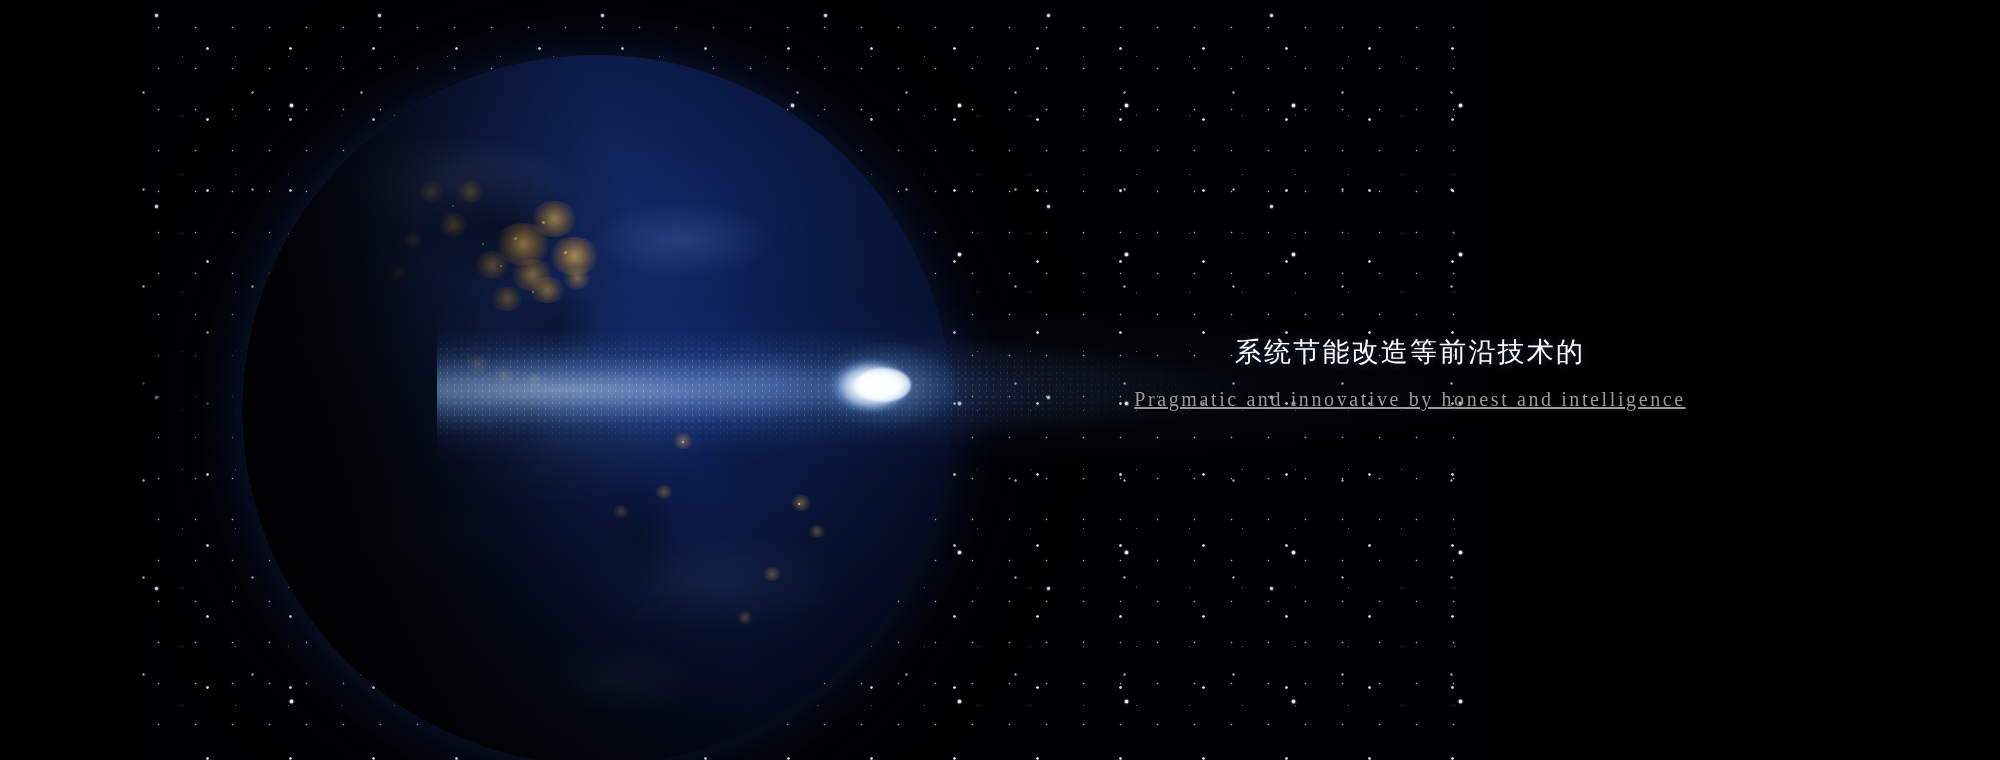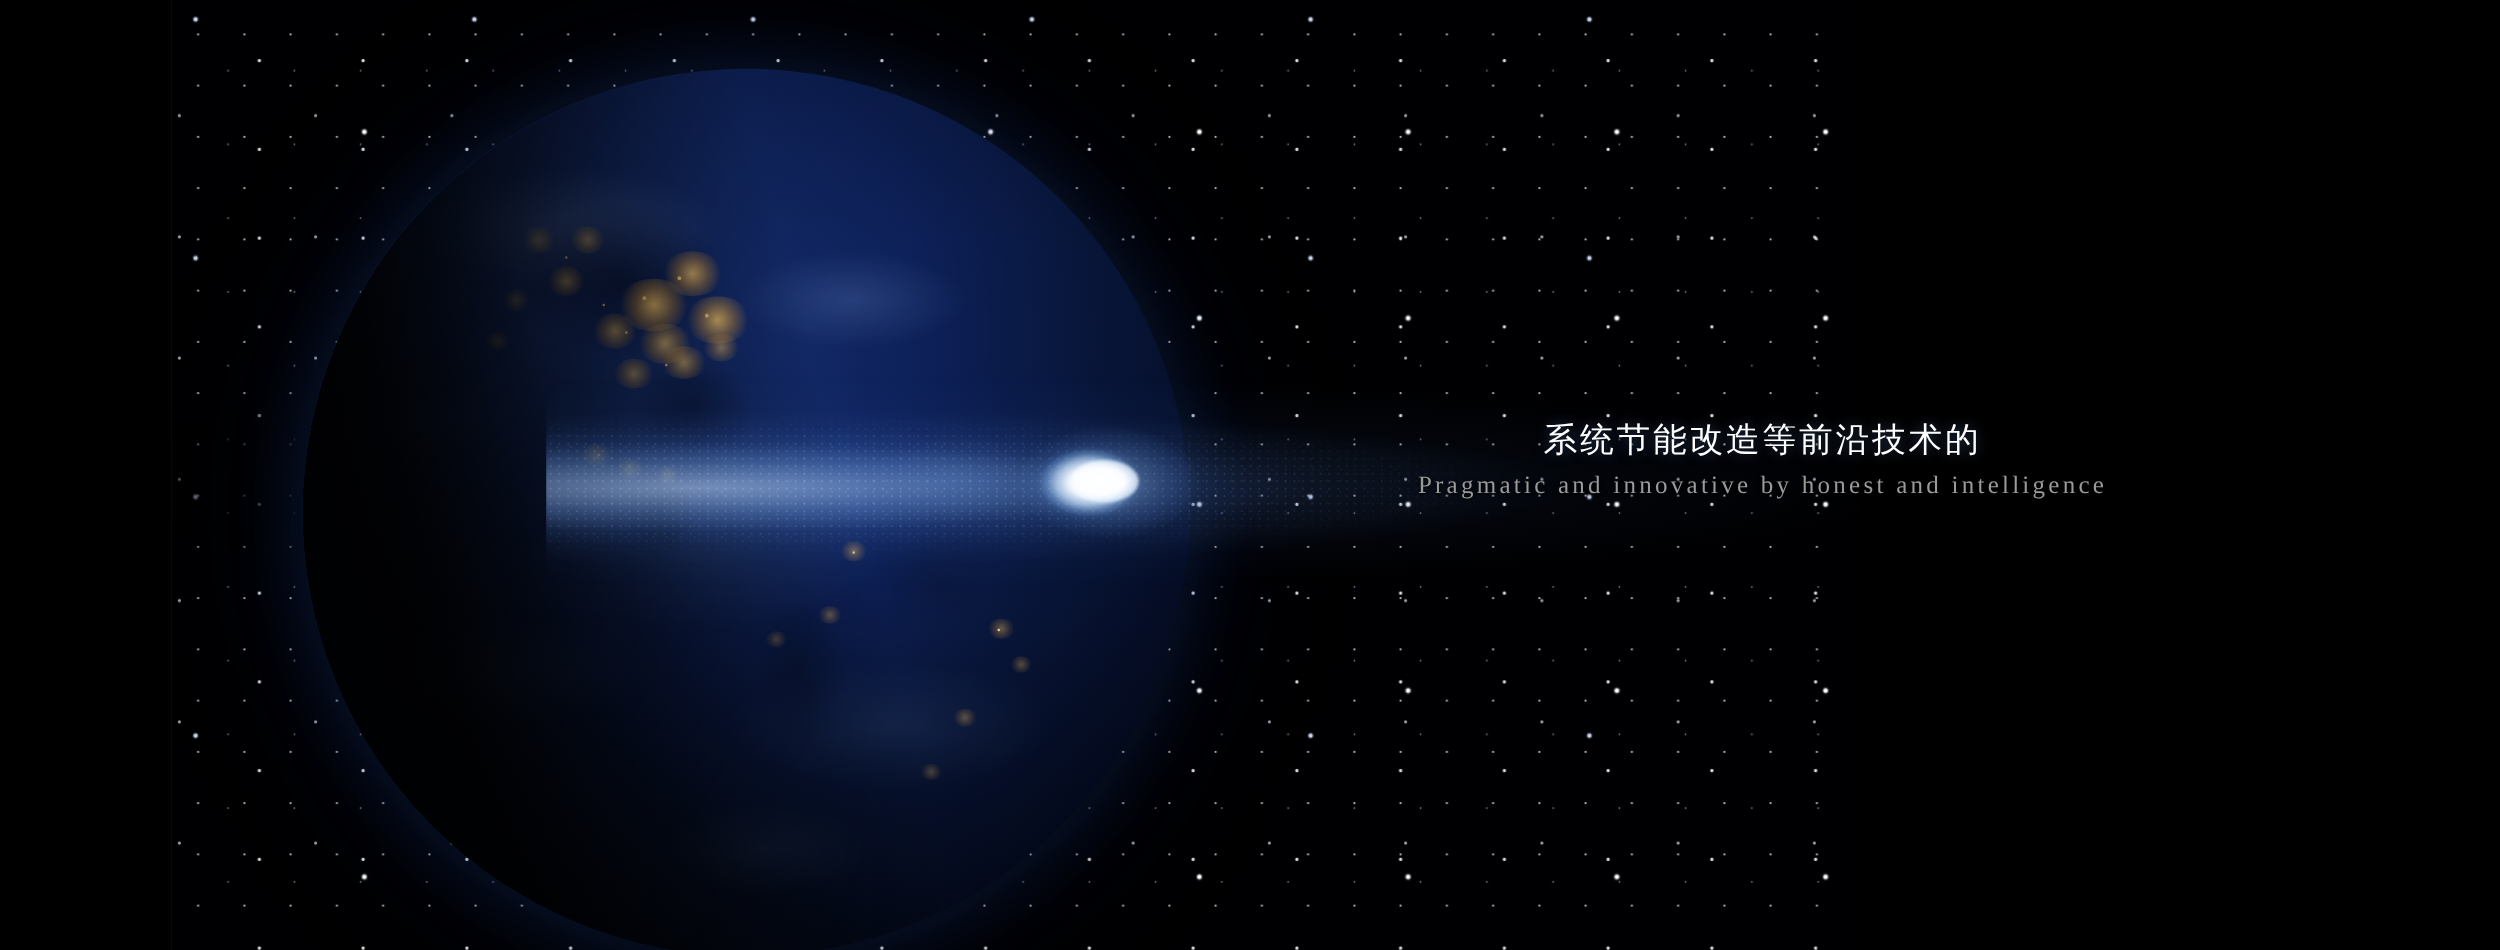--- a/index.html
+++ b/index.html
@@ -4,21 +4,21 @@
 <style>
   html, body {
     margin: 0;
     padding: 0;
     background: #000000;
   }
   #banner {
     position: relative;
     width: 2000px;
     height: 760px;
-    background: #7f1d1d;
+    background: #0c4a6e;
     overflow: hidden;
     font-family: "Liberation Sans", sans-serif;
   }
 
   
   #space-plate {
     position: absolute;
     left: 137px;
     top: 0;
     width: 1351px;
@@ -215,27 +215,29 @@
   .cn-line {
     color: #ffffff;
     font-size: 27px;
     line-height: 44px;
     letter-spacing: 2.2px;
     font-weight: 400;
     text-shadow: 0 0 10px rgba(120,170,255,.35), 0 1px 2px rgba(0,0,0,.9);
     white-space: nowrap;
   }
   #subtitle {
+    margin-top: 11px;
     color: #9a9a9a;
     font-family: "Liberation Serif", "DejaVu Serif", serif;
     font-size: 20px;
     letter-spacing: 2.6px;
     line-height: 28px;
     white-space: nowrap;
     text-shadow: 0 1px 3px rgba(0,0,0,.95);
+    text-decoration: underline;
   }
 
   
   .letterbox {
     position: absolute;
     top: 0;
     height: 760px;
     background: #000000;
     pointer-events: none;
   }

